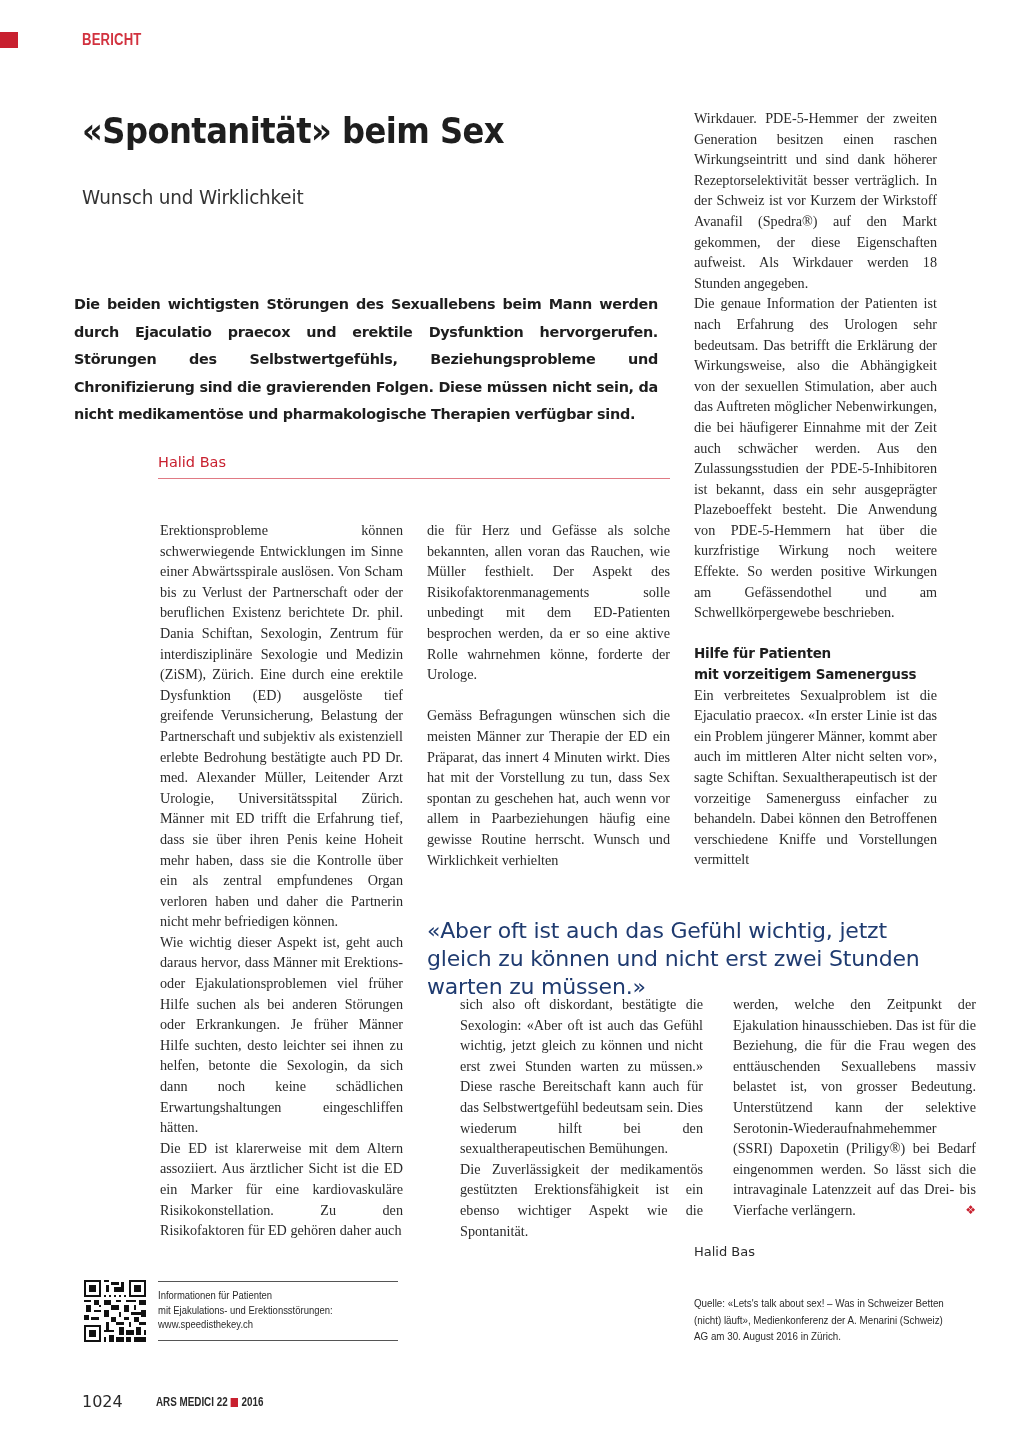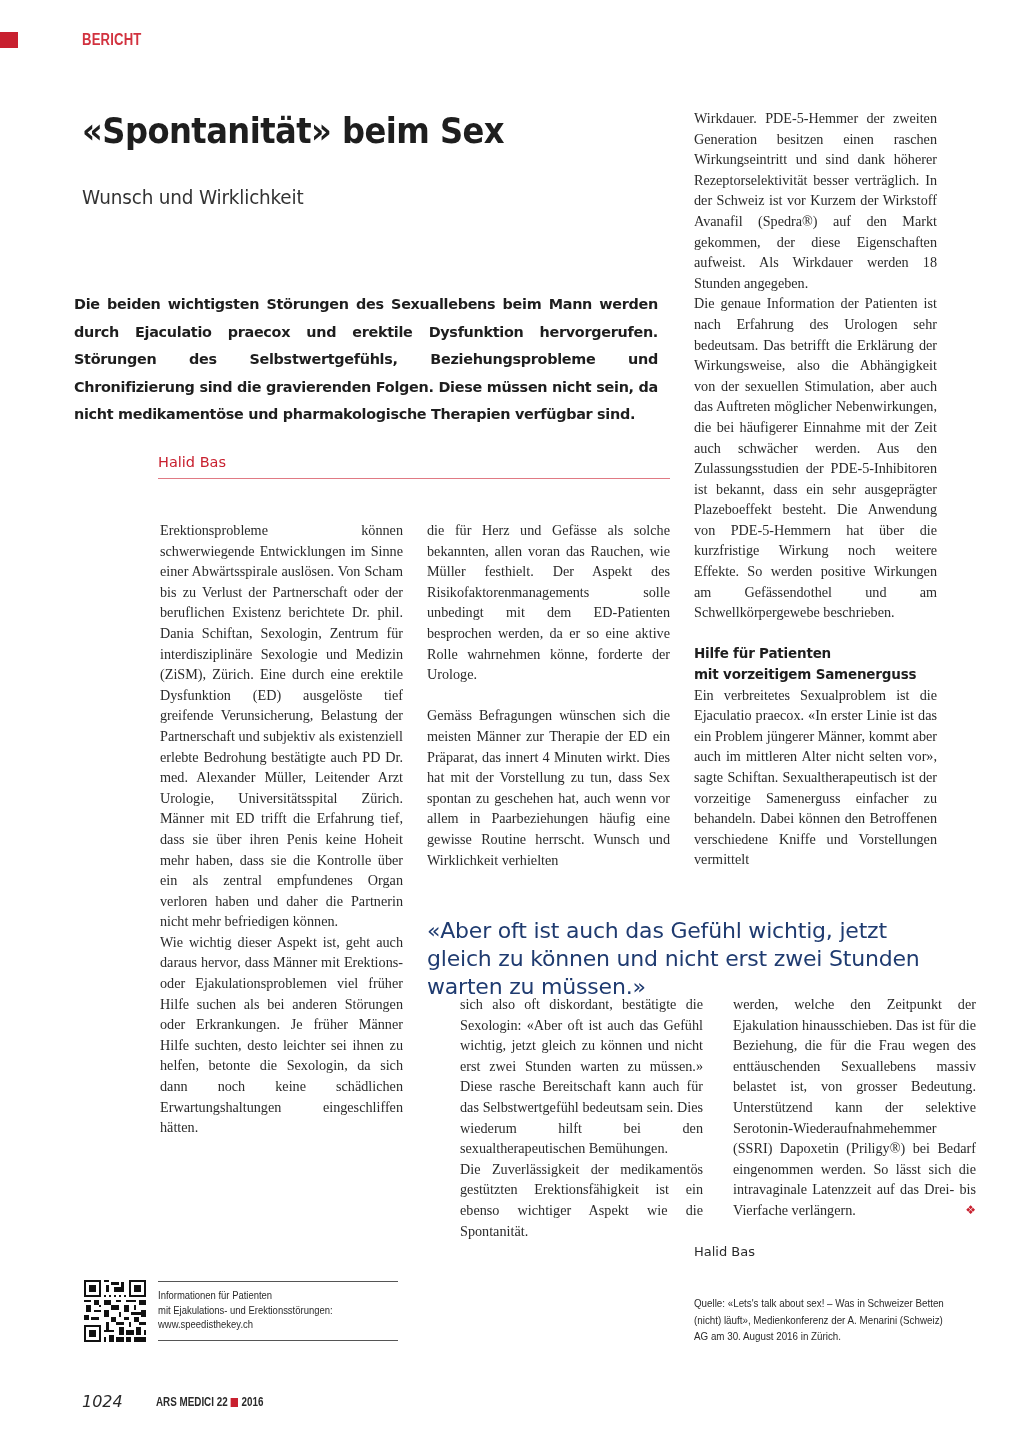--- a/index.html
+++ b/index.html
@@ -35,41 +35,42 @@
   .end-mark { color: #c8202f; font-size: 12px; float: right; }
 
   .author-end { left: 694px; top: 1244px; font-family: "DejaVu Sans", sans-serif; font-size: 13px; color: #2a2a2a; }
   .source { left: 694px; top: 1295px; width: 280px; font-family: "Liberation Sans", sans-serif; font-size: 11.4px; line-height: 16.5px; color: #2a2a2a; transform: scaleX(0.86); transform-origin: left top; width: 330px; }
 
   .qr { left: 84px; top: 1280px; width: 62px; height: 62px; }
   .info-rule-top { left: 158px; top: 1281px; width: 240px; height: 1px; background: #555; }
   .info-rule-bottom { left: 158px; top: 1340px; width: 240px; height: 1px; background: #555; }
   .info-box { left: 158px; top: 1288px; font-family: "Liberation Sans", sans-serif; font-size: 11px; line-height: 14.5px; color: #2a2a2a; transform: scaleX(0.86); transform-origin: left top; width: 300px; }
 
-  .page-number { left: 82px; top: 1392px; font-family: "DejaVu Sans", sans-serif; font-size: 16px; color: #2a2a2a; font-style: italic; }
+  .page-number { left: 82px; top: 1392px; font-family: "DejaVu Sans", sans-serif; font-size: 16px; color: #2a2a2a; }
   .journal { left: 156px; top: 1395px; font-family: "Liberation Sans", sans-serif; font-weight: bold; font-size: 12px; color: #2a2a2a; transform: scaleX(0.82); transform-origin: left center; white-space: nowrap; display: flex; align-items: center; gap: 4px; }
   .journal .sq { display: inline-block; width: 9px; height: 9px; background: #c8202f; }
 </style>
 </head>
 <body>
 
 <div class="abs section-marker"></div>
 <div class="abs section-label">BERICHT</div>
 
 <h1 class="abs title">«Spontanität» beim Sex</h1>
 <h2 class="abs subtitle">Wunsch und Wirklichkeit</h2>
 
 <p class="abs lead">Die beiden wichtigsten Störungen des Sexuallebens beim Mann werden durch Ejaculatio praecox und erektile Dysfunktion hervorgerufen. Störungen des Selbstwertgefühls, Beziehungsprobleme und Chronifizierung sind die gravierenden Folgen. Diese müssen nicht sein, da nicht medikamentöse und pharmakologische Therapien verfügbar sind.</p>
 
 <div class="abs byline">Halid Bas</div>
 <div class="abs byline-rule"></div>
 
 <div class="abs col col1">
   <p>Erektionsprobleme können schwerwiegende Entwicklungen im Sinne einer Abwärtsspirale auslösen. Von Scham bis zu Verlust der Partnerschaft oder der beruflichen Existenz berichtete Dr. phil. Dania Schiftan, Sexologin, Zentrum für interdisziplinäre Sexologie und Medizin (ZiSM), Zürich. Eine durch eine erektile Dysfunktion (ED) ausgelöste tief greifende Verunsicherung, Belastung der Partnerschaft und subjektiv als existenziell erlebte Bedrohung bestätigte auch PD Dr. med. Alexander Müller, Leitender Arzt Urologie, Universitätsspital Zürich. Männer mit ED trifft die Erfahrung tief, dass sie über ihren Penis keine Hoheit mehr haben, dass sie die Kontrolle über ein als zentral empfundenes Organ verloren haben und daher die Partnerin nicht mehr befriedigen können.</p>
   <p>Wie wichtig dieser Aspekt ist, geht auch daraus hervor, dass Männer mit Erektions- oder Ejakulationsproblemen viel früher Hilfe suchen als bei anderen Störungen oder Erkrankungen. Je früher Männer Hilfe suchten, desto leichter sei ihnen zu helfen, betonte die Sexologin, da sich dann noch keine schädlichen Erwartungshaltungen eingeschliffen hätten.</p>
+  <p>Die ED ist klarerweise mit dem Altern assoziiert. Aus ärztlicher Sicht ist die ED ein Marker für eine kardiovaskuläre Risikokonstellation. Zu den Risikofaktoren für ED gehören daher auch</p>
 </div>
 
 <div class="abs col col2">
   <p>die für Herz und Gefässe als solche bekannten, allen voran das Rauchen, wie Müller festhielt. Der Aspekt des Risikofaktorenmanagements solle unbedingt mit dem ED-Patienten besprochen werden, da er so eine aktive Rolle wahrnehmen könne, forderte der Urologe.</p>
   <div class="gap"></div>
   <p>Gemäss Befragungen wünschen sich die meisten Männer zur Therapie der ED ein Präparat, das innert 4 Minuten wirkt. Dies hat mit der Vorstellung zu tun, dass Sex spontan zu geschehen hat, auch wenn vor allem in Paarbeziehungen häufig eine gewisse Routine herrscht. Wunsch und Wirklichkeit verhielten</p>
 </div>
 
 <div class="abs col col3">
   <p>Wirkdauer. PDE-5-Hemmer der zweiten Generation besitzen einen raschen Wirkungseintritt und sind dank höherer Rezeptorselektivität besser verträglich. In der Schweiz ist vor Kurzem der Wirkstoff Avanafil (Spedra®) auf den Markt gekommen, der diese Eigenschaften aufweist. Als Wirkdauer werden 18 Stunden angegeben.</p>

